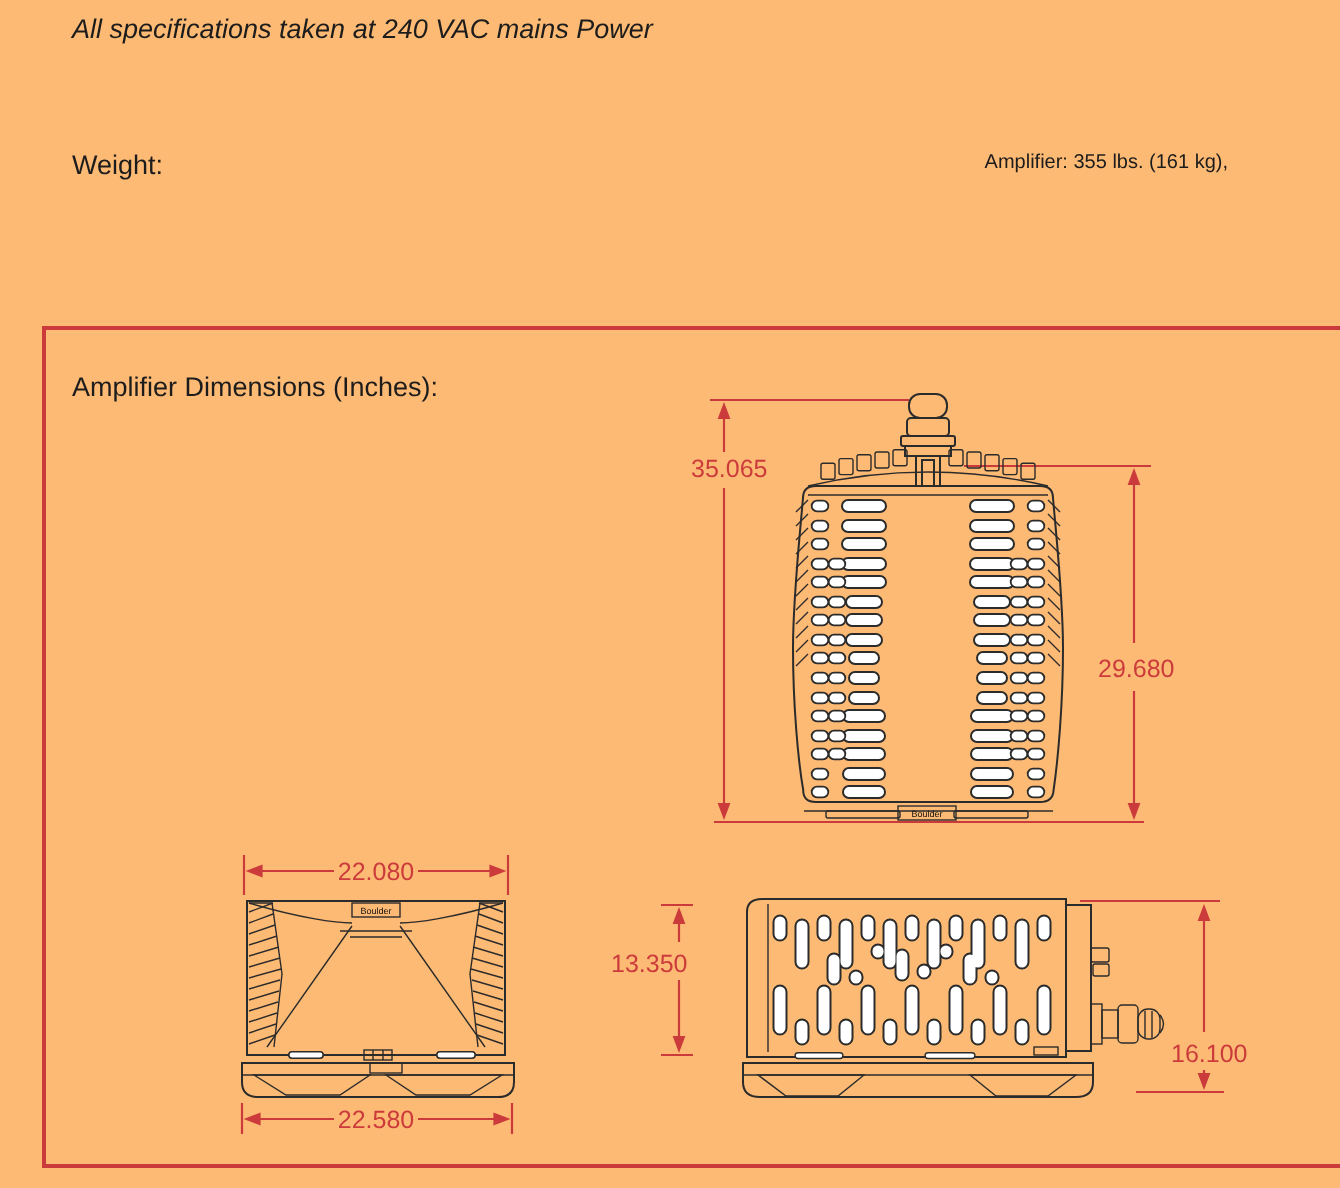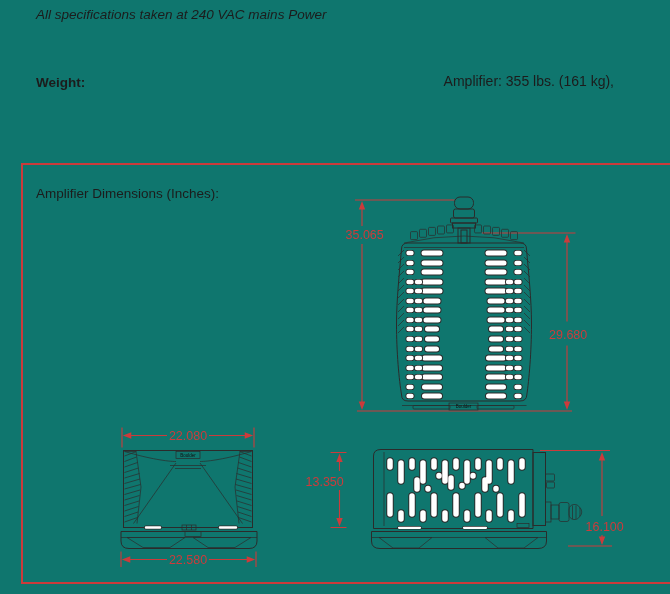--- a/index.html
+++ b/index.html
@@ -1,20 +1,20 @@
 <!DOCTYPE html>
 <html><head>
 <meta charset="utf-8">
 <style>
   html,body{margin:0;padding:0;background:#fff;}
-  .page{position:relative;width:670px;height:594px;background:#0f766e;overflow:hidden;
+  .page{position:relative;width:670px;height:594px;background:#fdba74;overflow:hidden;
         font-family:"Liberation Sans",sans-serif;color:#1c1c1c;}
   .spec-note{position:absolute;left:36px;top:7px;font-size:13.5px;font-style:italic;}
-  .weight-label{position:absolute;left:36px;top:75px;font-size:13.5px;font-weight:bold;}
-  .weights{position:absolute;right:56px;top:73px;font-size:14px;text-align:left;line-height:17.6px;}
+  .weight-label{position:absolute;left:36px;top:75px;font-size:13.5px;}
+  .weights{position:absolute;right:56px;top:73px;font-size:10px;text-align:left;line-height:17.6px;}
   .dim-panel{position:absolute;left:21px;top:163px;width:657px;height:421px;
              border:2px solid #cc3b3b;box-sizing:border-box;}
   .panel-title{position:absolute;left:13px;top:21px;font-size:13.5px;}
   .drawing{position:absolute;}
   svg{overflow:visible;}
   svg text{font-family:"Liberation Sans",sans-serif;}
   .dim-label{font-size:12.5px;fill:#cc3b3b;}
   .brand-txt{font-size:4.5px;fill:#111;}
   .ink{stroke:#2b2b2b;fill:none;stroke-width:1;}
   .ink-thin{stroke:#2b2b2b;fill:none;stroke-width:0.7;}

